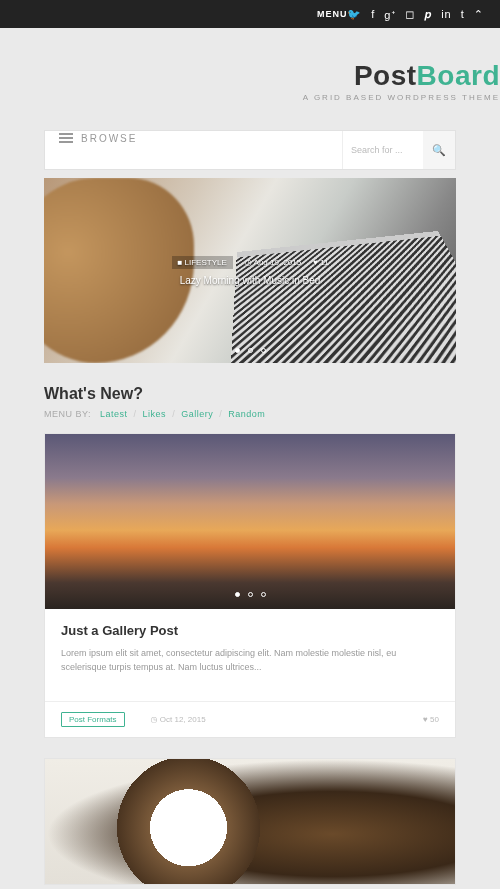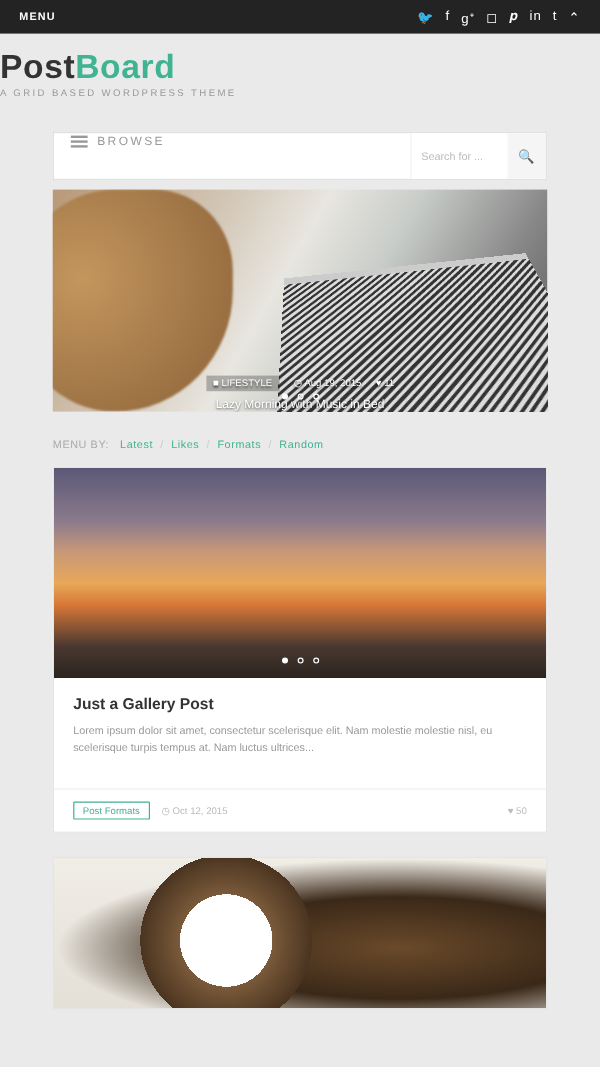--- a/index.html
+++ b/index.html
@@ -1,55 +1,55 @@
 <!DOCTYPE html>
 <html><head>
 <meta charset="utf-8">
 <style>
 *{box-sizing:border-box;margin:0;padding:0}
 body{font-family:Arial,Helvetica,sans-serif;background:#eaeaea;width:500px;color:#333}
-.topbar{background:#232323;height:28px;display:flex;align-items:center;justify-content:space-between;padding:0 16px;color:#fff;font-size:9px;letter-spacing:1px}
+.topbar{background:#232323;height:28px;display:flex;align-items:center;justify-content:flex-end;padding:0 16px;color:#fff;font-size:9px;letter-spacing:1px}
 .topbar-left{font-weight:bold}
 .socials{display:flex;gap:9px;align-items:center}
 .socials span{color:#fff;font-size:11px;cursor:pointer}
-.logo-wrap{text-align:left;padding:12px 0 10px}
+.logo-wrap{text-align:right;padding:32px 0 10px}
 .logo{font-size:28px;font-weight:bold;letter-spacing:.5px}
 .logo .b{color:#3fb392}
 .tagline{font-size:8px;color:#999;letter-spacing:2px;margin-top:1px}
 .container{padding:0 44px}
 .browsebar{background:#fff;border:1px solid #e1e1e1;display:flex;align-items:flex-start;justify-content:space-between;height:40px;margin:18px 0 8px}
 .browse-left{display:flex;align-items:center;gap:8px;padding-left:14px;color:#999;font-size:10px;letter-spacing:2px}
 .burger{display:inline-block;width:14px}
 .burger i{display:block;height:2px;background:#999;margin:2px 0}
 .search-wrap{display:flex;align-items:center;border-left:1px solid #eee;height:100%}
 .search-wrap input{border:none;outline:none;padding:14px 8px;font-size:9px;color:#aaa;width:80px;height:100%}
 .search-wrap input::placeholder{color:#bbb}
 .search-btn{width:32px;height:100%;background:#f5f5f5;border:none;color:#bbb;font-size:11px;cursor:pointer}
 .hero{position:relative;height:185px;background:linear-gradient(120deg,#b89878 0%,#d4c8b8 30%,#e8e6e0 45%,#c8ccc8 60%,#888 80%,#555 100%);overflow:hidden;margin-bottom:22px}
 .hero::before{content:"";position:absolute;left:-30px;top:0;width:180px;height:100%;background:radial-gradient(circle at 30% 40%,#c4965e,#8b6238);border-radius:50% 40% 60% 50%;filter:blur(1px)}
 .hero::after{content:"";position:absolute;right:-20px;top:20px;width:240px;height:200px;background:repeating-linear-gradient(135deg,#ddd 0,#ddd 3px,#333 3px,#333 6px);transform:perspective(400px) rotateX(45deg) rotateZ(-10deg);border-top:10px solid #ccc}
-.hero-content{position:absolute;inset:0;display:flex;flex-direction:column;align-items:center;justify-content:flex-end;color:#fff;z-index:2;text-shadow:0 1px 2px rgba(0,0,0,.6)}
+.hero-content{position:absolute;inset:0;display:flex;flex-direction:column;align-items:center;justify-content:center;color:#fff;z-index:2;text-shadow:0 1px 2px rgba(0,0,0,.6)}
 .hero-meta{display:flex;gap:12px;font-size:8px;align-items:center;margin-bottom:6px}
 .hero-meta .cat{background:rgba(0,0,0,.25);padding:2px 6px}
 .hero-title{font-size:10px;font-weight:normal}
 .dots{position:absolute;bottom:10px;left:0;right:0;display:flex;justify-content:center;gap:8px;z-index:3}
 .dots i{width:5px;height:5px;border-radius:50%;border:1px solid #fff;display:block}
 .dots i.active{background:#fff}
 .section-title{font-size:16px;font-weight:bold;margin:8px 0 6px}
 .sort{font-size:9px;color:#aaa;margin-bottom:14px;letter-spacing:.5px}
 .sort a{color:#3fb392;text-decoration:none;margin:0 3px}
 .sort .sep{color:#ccc}
 .card{background:#fff;border:1px solid #e4e4e4;margin-bottom:20px}
 .card-img{position:relative;height:175px;background:linear-gradient(180deg,#5b5876 0%,#8a7a8c 25%,#c89878 40%,#e8a858 55%,#d87838 65%,#4a3830 85%,#2a2420 100%)}
 .card-img .dots{bottom:12px}
 .card-body{padding:14px 16px}
 .card-title{font-size:13px;font-weight:bold;margin-bottom:8px}
 .card-text{font-size:9px;color:#9a9a9a;line-height:1.6;margin-bottom:12px}
 .card-footer{display:flex;align-items:center;justify-content:space-between;border-top:1px solid #eee;padding:10px 16px;font-size:8px;color:#bbb}
-.cf-left{display:flex;align-items:center;gap:10px}
+.cf-left{display:flex;align-items:center;gap:26px}
 .tag{border:1px solid #3fb392;color:#3fb392;padding:2px 7px;border-radius:1px}
 .card2-img{height:125px;background:radial-gradient(circle at 35% 55%,#fff 0%,#fff 14%,#7a5a3a 14%,#4a3420 26%,transparent 26%),radial-gradient(ellipse at 70% 60%,#6a4a2a,#3a2818 40%,transparent 70%),linear-gradient(180deg,#f0ede6,#e4e0d8)}
 </style>
 </head>
 <body>
 
 <div class="topbar">
   <div class="topbar-left">MENU</div>
   <div class="socials">
     <span>🐦</span>
@@ -96,42 +96,43 @@
       </div>
       <div class="hero-title">Lazy Morning with Music in Bed</div>
     </div>
     <div class="dots">
       <i class="active"></i>
       <i></i>
       <i></i>
     </div>
   </div>
 
+  <div class="section-title">What's New?</div>
   <div class="sort">
     <span>MENU BY:</span>&nbsp;
     <a href="#">Latest</a>
     <span class="sep">/</span>
     <a href="#">Likes</a>
     <span class="sep">/</span>
-    <a href="#">Formats</a>
+    <a href="#">Gallery</a>
     <span class="sep">/</span>
     <a href="#">Random</a>
   </div>
 
   <div class="card">
     <div class="card-img">
       <div class="dots">
         <i class="active"></i>
         <i></i>
         <i></i>
       </div>
     </div>
     <div class="card-body">
       <div class="card-title">Just a Gallery Post</div>
-      <div class="card-text">Lorem ipsum dolor sit amet, consectetur scelerisque elit. Nam molestie molestie nisl, eu scelerisque turpis tempus at. Nam luctus ultrices...</div>
+      <div class="card-text">Lorem ipsum elit sit amet, consectetur adipiscing elit. Nam molestie molestie nisl, eu scelerisque turpis tempus at. Nam luctus ultrices...</div>
     </div>
     <div class="card-footer">
       <div class="cf-left">
         <span class="tag">Post Formats</span>
         <span>◷ <span>Oct 12, 2015</span></span>
       </div>
       <span>♥ <span>50</span></span>
     </div>
   </div>
 

